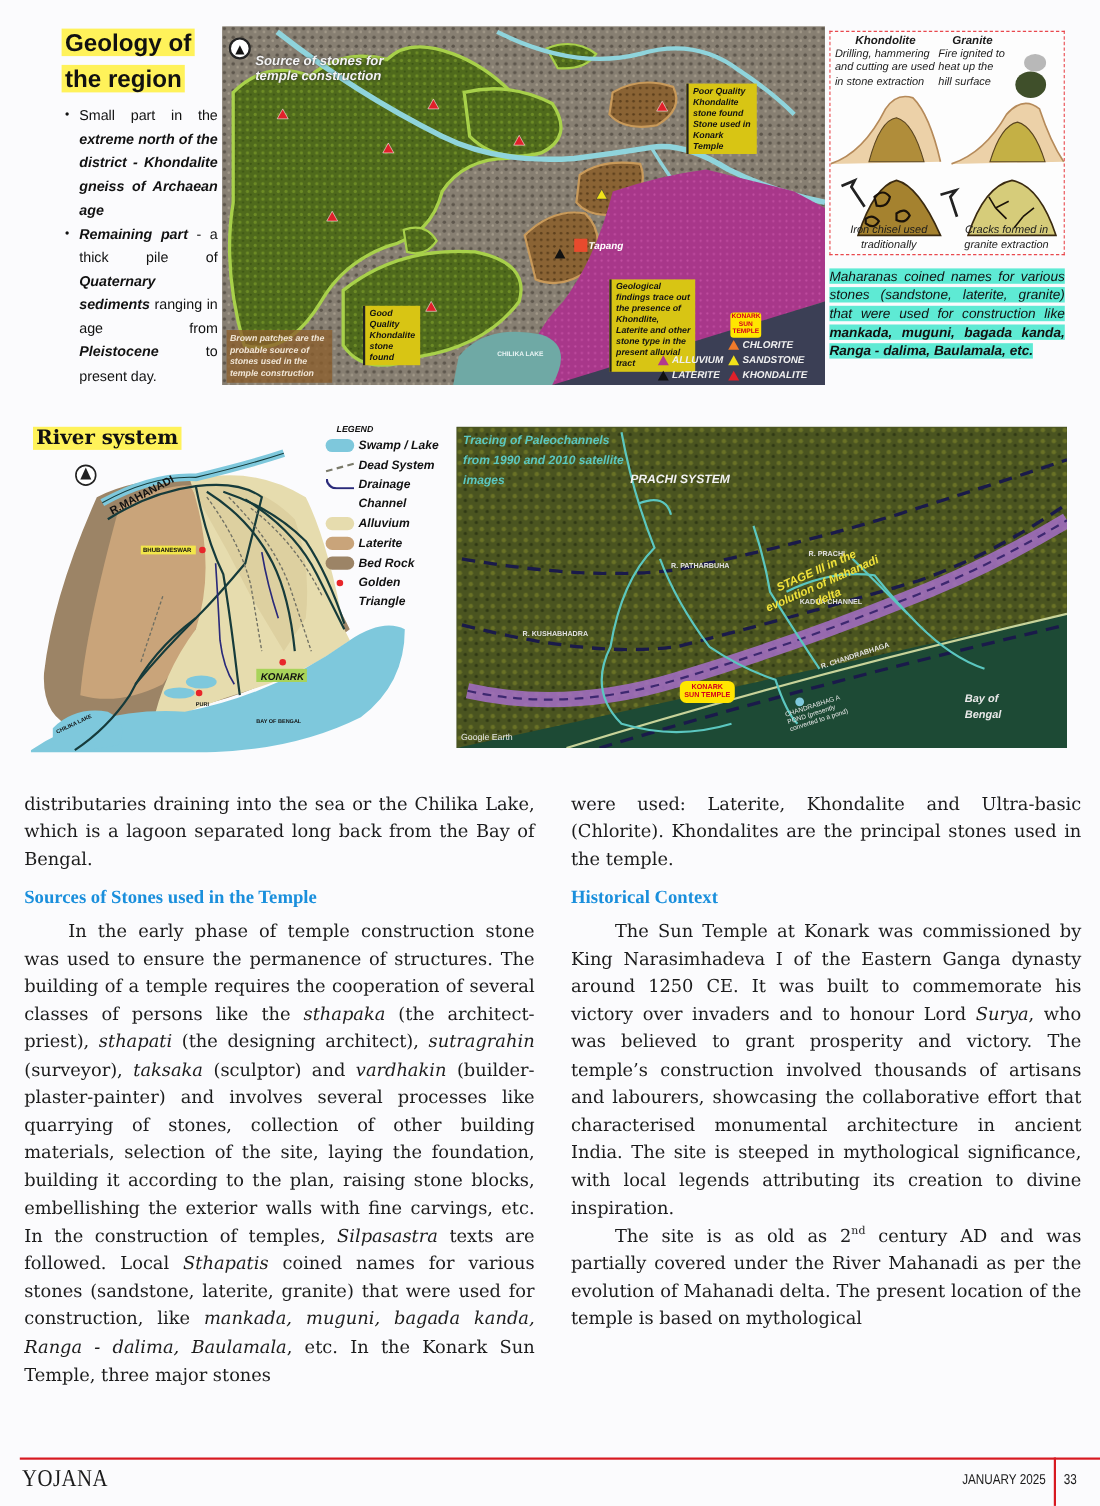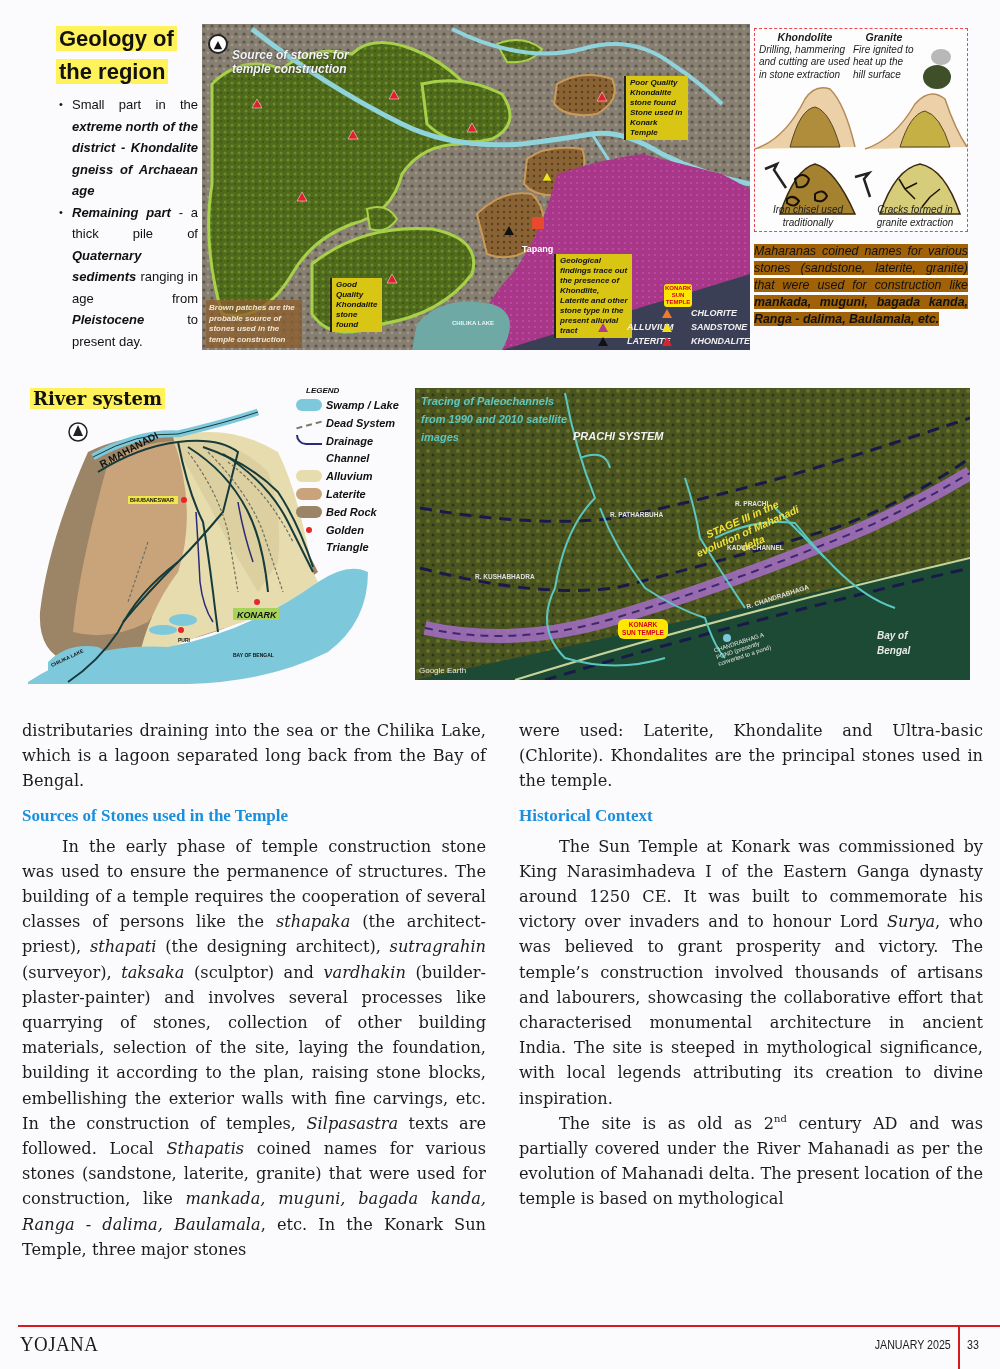--- a/index.html
+++ b/index.html
@@ -14,36 +14,36 @@
   .geo-bullets li { position: relative; padding-left: 16px; }
   .geo-bullets li::before { content: "\2022"; position: absolute; left: 3px; top: 0; font-size: 11px; }
   .geo-bullets em { font-weight: bold; font-style: italic; }
 
   .geo-map { position: absolute; left: 202px; top: 24px; width: 548px; height: 326px; overflow: hidden; background: #8a8276; }
   .geo-map svg { position: absolute; left: 0; top: 0; }
   .map-caption { position: absolute; left: 30px; top: 24px; font-family: "Liberation Sans", sans-serif; font-weight: bold; font-style: italic; font-size: 12px; line-height: 14px; color: #f4f4f4; text-shadow: 0 0 2px #333; }
   .north-circle { position: absolute; left: 6px; top: 10px; width: 20px; height: 20px; border-radius: 50%; background: #fff; border: 2px solid #222; display: flex; align-items: center; justify-content: center; font-size: 11px; color: #111; line-height: 1; }
   .yellow-note { position: absolute; background: #d8c514; color: #111; font-family: "Liberation Sans", sans-serif; font-weight: bold; font-style: italic; font-size: 8px; line-height: 10px; padding: 2px 4px; border-left: 2px solid #222; }
   .brown-note { position: absolute; left: 4px; top: 276px; width: 96px; background: rgba(140,95,45,0.78); color: #f1e6d6; font-family: "Liberation Sans", sans-serif; font-weight: bold; font-style: italic; font-size: 8px; line-height: 10.5px; padding: 3px 3px; }
-  .tapang-tag { position: absolute; left: 320px; top: 193px; font-family: "Liberation Sans", sans-serif; font-size: 9px; font-weight: bold; color: #fff; display: flex; align-items: center; gap: 15px; flex-direction: column; }
+  .tapang-tag { position: absolute; left: 320px; top: 193px; font-family: "Liberation Sans", sans-serif; font-size: 9px; font-weight: bold; font-style: italic; color: #fff; display: flex; align-items: center; gap: 1px; }
   .tapang-tag .sq { width: 12px; height: 12px; background: #e84a2d; display: inline-block; }
   .chilika-lbl { position: absolute; left: 250px; top: 296px; font-family: "Liberation Sans", sans-serif; font-size: 6px; font-weight: bold; color: #e8f4f4; }
   .konark-tag { position: absolute; left: 462px; top: 260px; width: 28px; background: #ffe600; color: #d3001c; font-family: "Liberation Sans", sans-serif; font-weight: bold; font-size: 6px; line-height: 7px; text-align: center; padding: 1px; border-radius: 3px; }
   .geo-legend { position: absolute; left: 396px; top: 284px; width: 150px; font-family: "Liberation Sans", sans-serif; font-weight: bold; font-style: italic; font-size: 9px; color: #f0f0f0; }
-  .geo-legend .row { position: absolute; display: flex; align-items: center; gap: 19px; white-space: nowrap; }
+  .geo-legend .row { position: absolute; display: flex; align-items: center; gap: 3px; white-space: nowrap; }
   .tri { width: 0; height: 0; border-left: 5px solid transparent; border-right: 5px solid transparent; border-bottom: 9px solid #fff; display: inline-block; }
 
   .khond-panel { position: absolute; left: 754px; top: 28px; width: 214px; height: 204px; border: 1.5px dashed #e9484d; background: #fdfdfd; font-family: "Liberation Sans", sans-serif; }
   .kp-col { position: absolute; top: 2px; font-style: italic; font-size: 10px; line-height: 12.5px; color: #1b1b1b; }
   .kp-col .head { font-weight: bold; font-size: 10.5px; text-align: center; }
   .kp-cap { position: absolute; bottom: 2px; font-style: italic; font-size: 10px; line-height: 13px; text-align: center; color: #1b1b1b; }
   .kp-art { position: absolute; left: 0; top: 0; }
 
   .mahar-box { position: absolute; left: 754px; top: 243px; width: 214px; font-family: "Liberation Sans", sans-serif; font-style: italic; font-size: 12.4px; line-height: 17px; color: #111; text-align: justify; }
-  .mahar-box span.hl { background: #a16207; box-decoration-break: clone; -webkit-box-decoration-break: clone; }
+  .mahar-box span.hl { background: #5eead4; box-decoration-break: clone; -webkit-box-decoration-break: clone; }
   .mahar-box b { font-weight: bold; }
 
   
   .river-title { position: absolute; left: 30px; top: 388px; }
   .river-title .hl-title { font-size: 18px; line-height: 22px; }
   .river-map { position: absolute; left: 28px; top: 392px; width: 380px; height: 292px; }
   .river-legend { position: absolute; left: 296px; top: 386px; width: 120px; font-family: "Liberation Sans", sans-serif; font-weight: bold; font-style: italic; font-size: 11px; color: #111; }
   .river-legend .lg-head { font-size: 8px; font-weight: bold; font-style: italic; margin-left: 10px; margin-bottom: 2px; }
   .river-legend .lg-row { display: flex; align-items: flex-start; gap: 4px; height: 18px; }
   .river-legend .lg-row.tall { height: 35px; }

